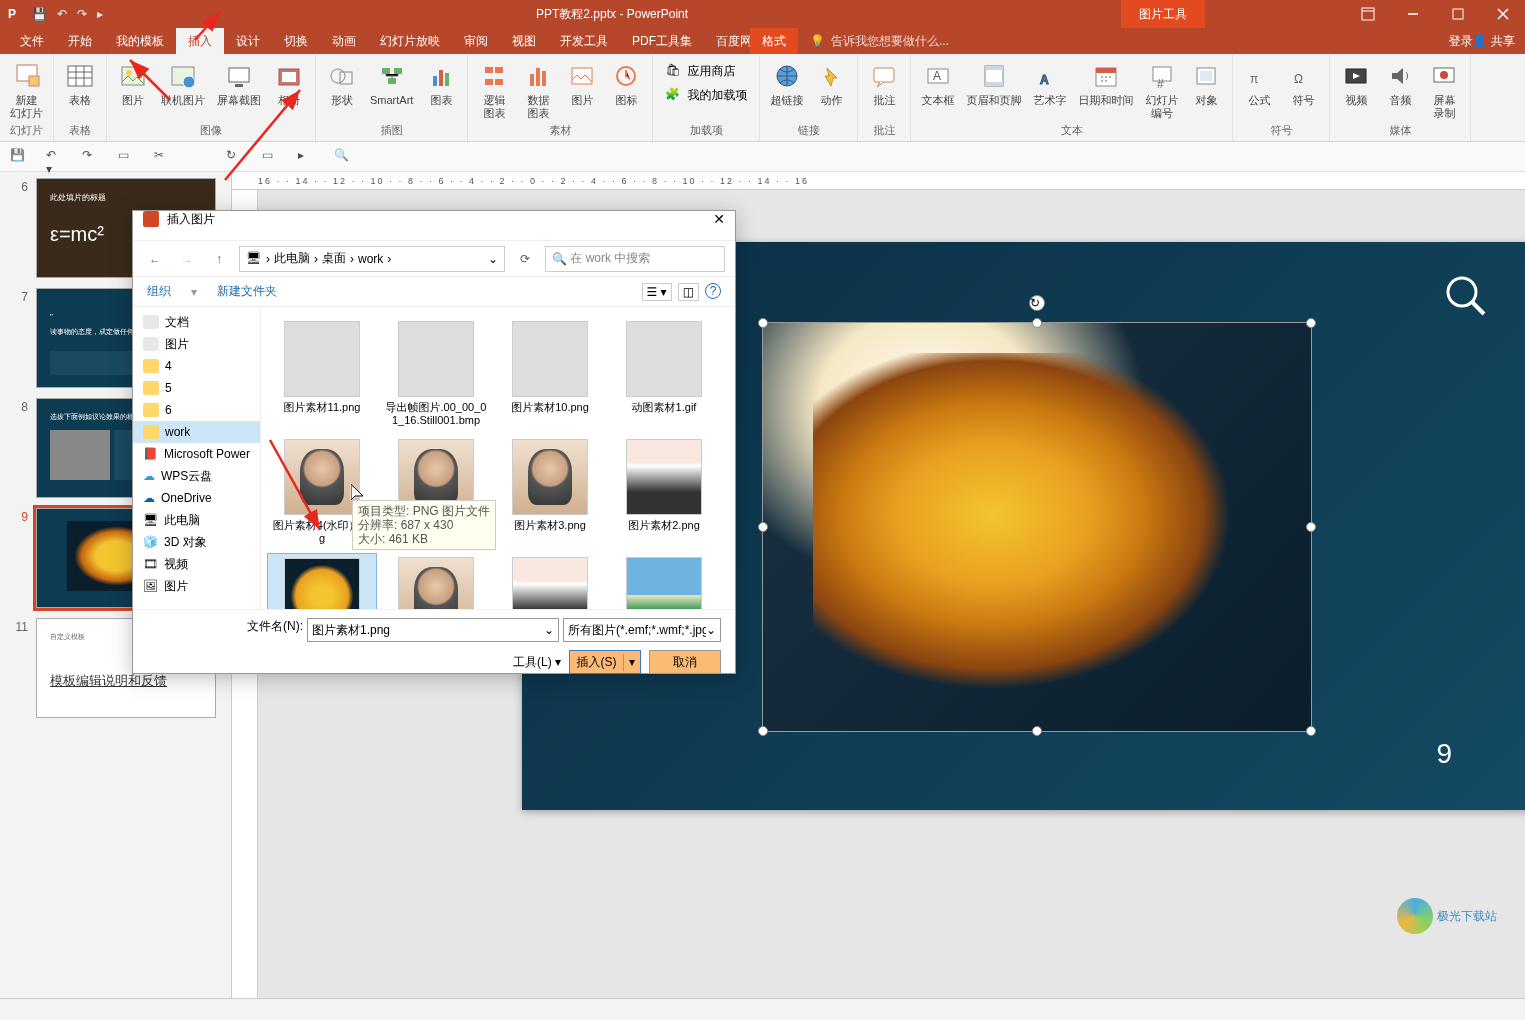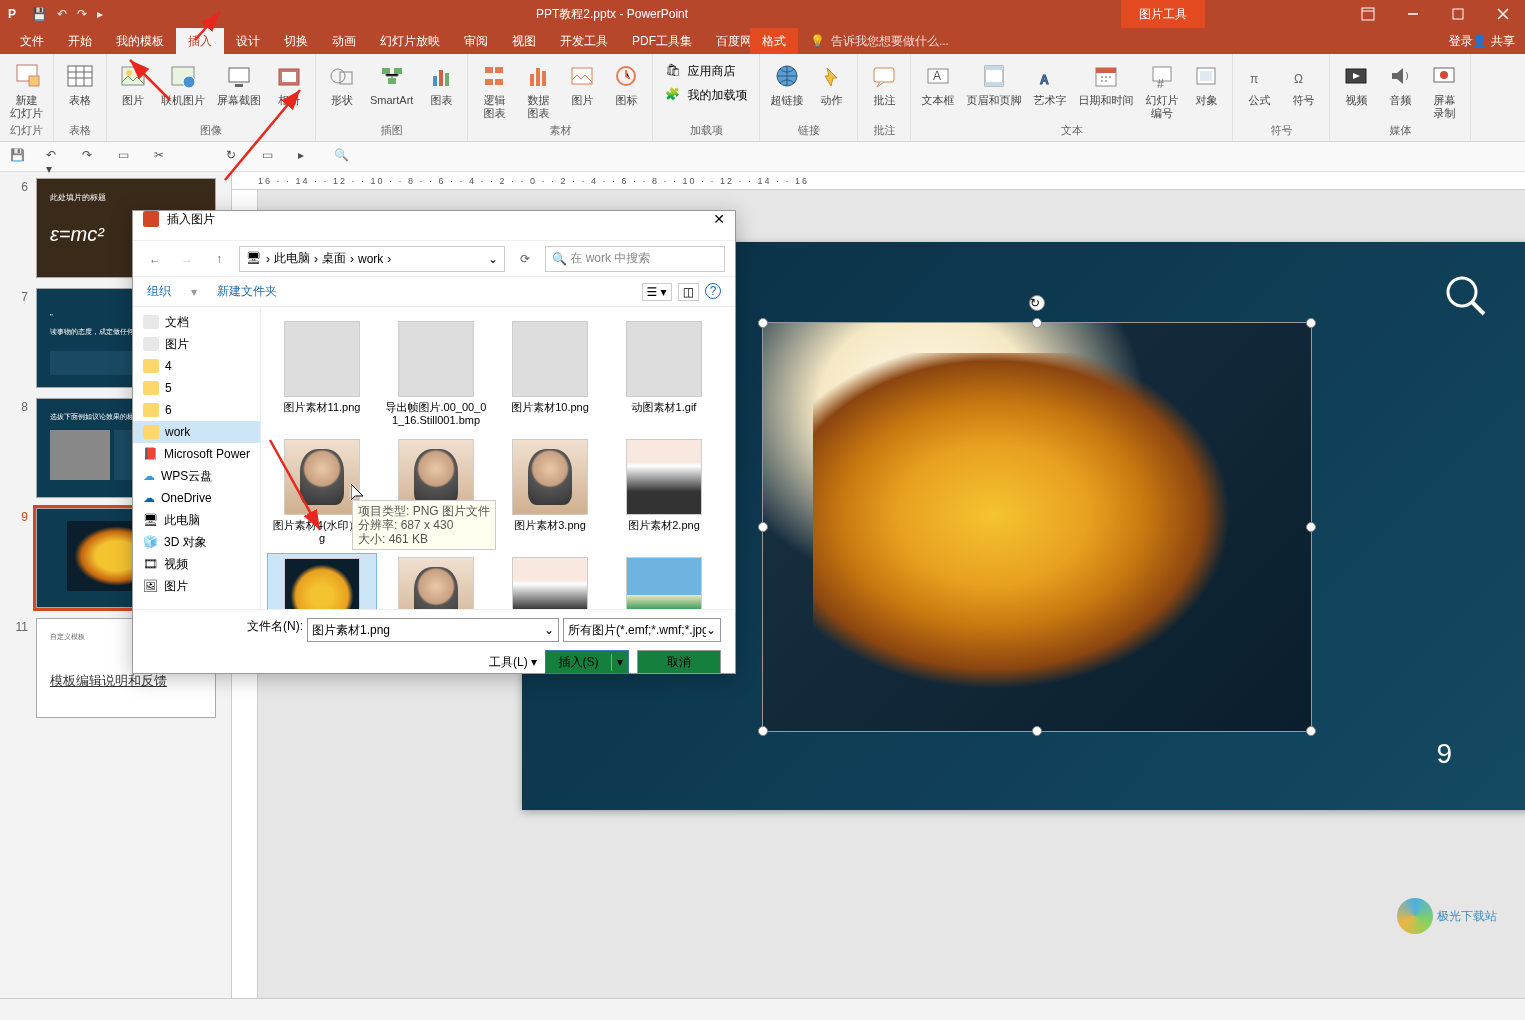--- a/index.html
+++ b/index.html
@@ -75,21 +75,21 @@
 .fthumb.portrait::after{content:"";width:44px;height:56px;background:radial-gradient(circle at 50% 35%,#e8c8a8 0%,#c8a080 40%,#555 45%,#333 100%);border-radius:40% 40% 20% 20%}
 .fthumb.leaf{background:radial-gradient(ellipse,#f4c430 20%,#e8a020 50%,#0a1e2c 60%)}
 .fthumb.scene{background:linear-gradient(#6fb3e0 50%,#f0e8c0 50%,#3a9a5a 70%)}
 .fthumb.girl{background:linear-gradient(#f8e8e0 30%,#fff 35%,#333 70%)}
 .fname{font-size:11px;text-align:center;line-height:13px;margin-top:4px;word-break:break-all}
 .dlg-bottom{padding:8px 14px;display:flex;flex-direction:column;gap:8px;border-top:1px solid #eee}
 .dlg-bottom .row1{display:flex;align-items:flex-start;gap:4px}
 .dlg-bottom .cmb{flex:1;height:24px;border:1px solid #999;padding:0 4px;display:flex;align-items:center;justify-content:space-between}
 .dlg-bottom .filt{width:158px;height:24px;border:1px solid #999;padding:0 4px;display:flex;align-items:center;font-size:11px;justify-content:space-between}
 .dlg-bottom .row2{display:flex;justify-content:flex-end;gap:8px;align-items:center}
-.dlg-bottom .btn{height:24px;width:84px;border:1px solid #999;background:#15803d;display:flex;align-items:center;justify-content:center;cursor:pointer}
+.dlg-bottom .btn{height:24px;width:72px;border:1px solid #999;background:#fdba74;display:flex;align-items:center;justify-content:center;cursor:pointer}
 .dlg-bottom .btn.primary{border:1px solid #3a7ab8}
 .dlg-bottom .btn.split{display:flex}
 .dlg-bottom .btn.split .main{flex:1;border-right:1px solid #999;display:flex;align-items:center;justify-content:center}
 .dlg-bottom .btn.split .dd{width:16px;display:flex;align-items:center;justify-content:center}
 
 
 .arrow{position:absolute;pointer-events:none}
 
 .tooltip{position:absolute;background:#fffff0;border:1px solid #ccc;padding:3px 5px;font-size:11px;color:#555;left:352px;top:500px;line-height:14px}
 .watermark{position:absolute;right:28px;bottom:86px;display:flex;align-items:center;gap:4px;color:#2a86be;font-size:16px;opacity:.9}
@@ -500,21 +500,21 @@
   <span class="qi">▸</span>
   <span class="qi">🔍</span>
 </div>
 
 <div class="workspace">
   <div class="thumbcol">
     <div class="thumb">
         <div class="num">6</div>
         <div class="tslide" style="background:#3a2a1a">
           <div style="font-size:8px">此处填片的标题</div>
-          <div style="font-style:italic;font-size:20px;margin-top:20px">ε=mc²</div>
+          <div style="font-size:20px;margin-top:20px">ε=mc²</div>
         </div>
       </div>
     <div class="thumb">
         <div class="num">7</div>
         <div class="tslide">
           <div style="font-size:8px;margin-top:10px">"</div>
           <div style="font-size:7px;margin-top:6px">读事物的态度，成定做任何的论文</div>
           <div style="background:#1a4a62;height:24px;margin-top:14px"></div>
         </div>
       </div>

